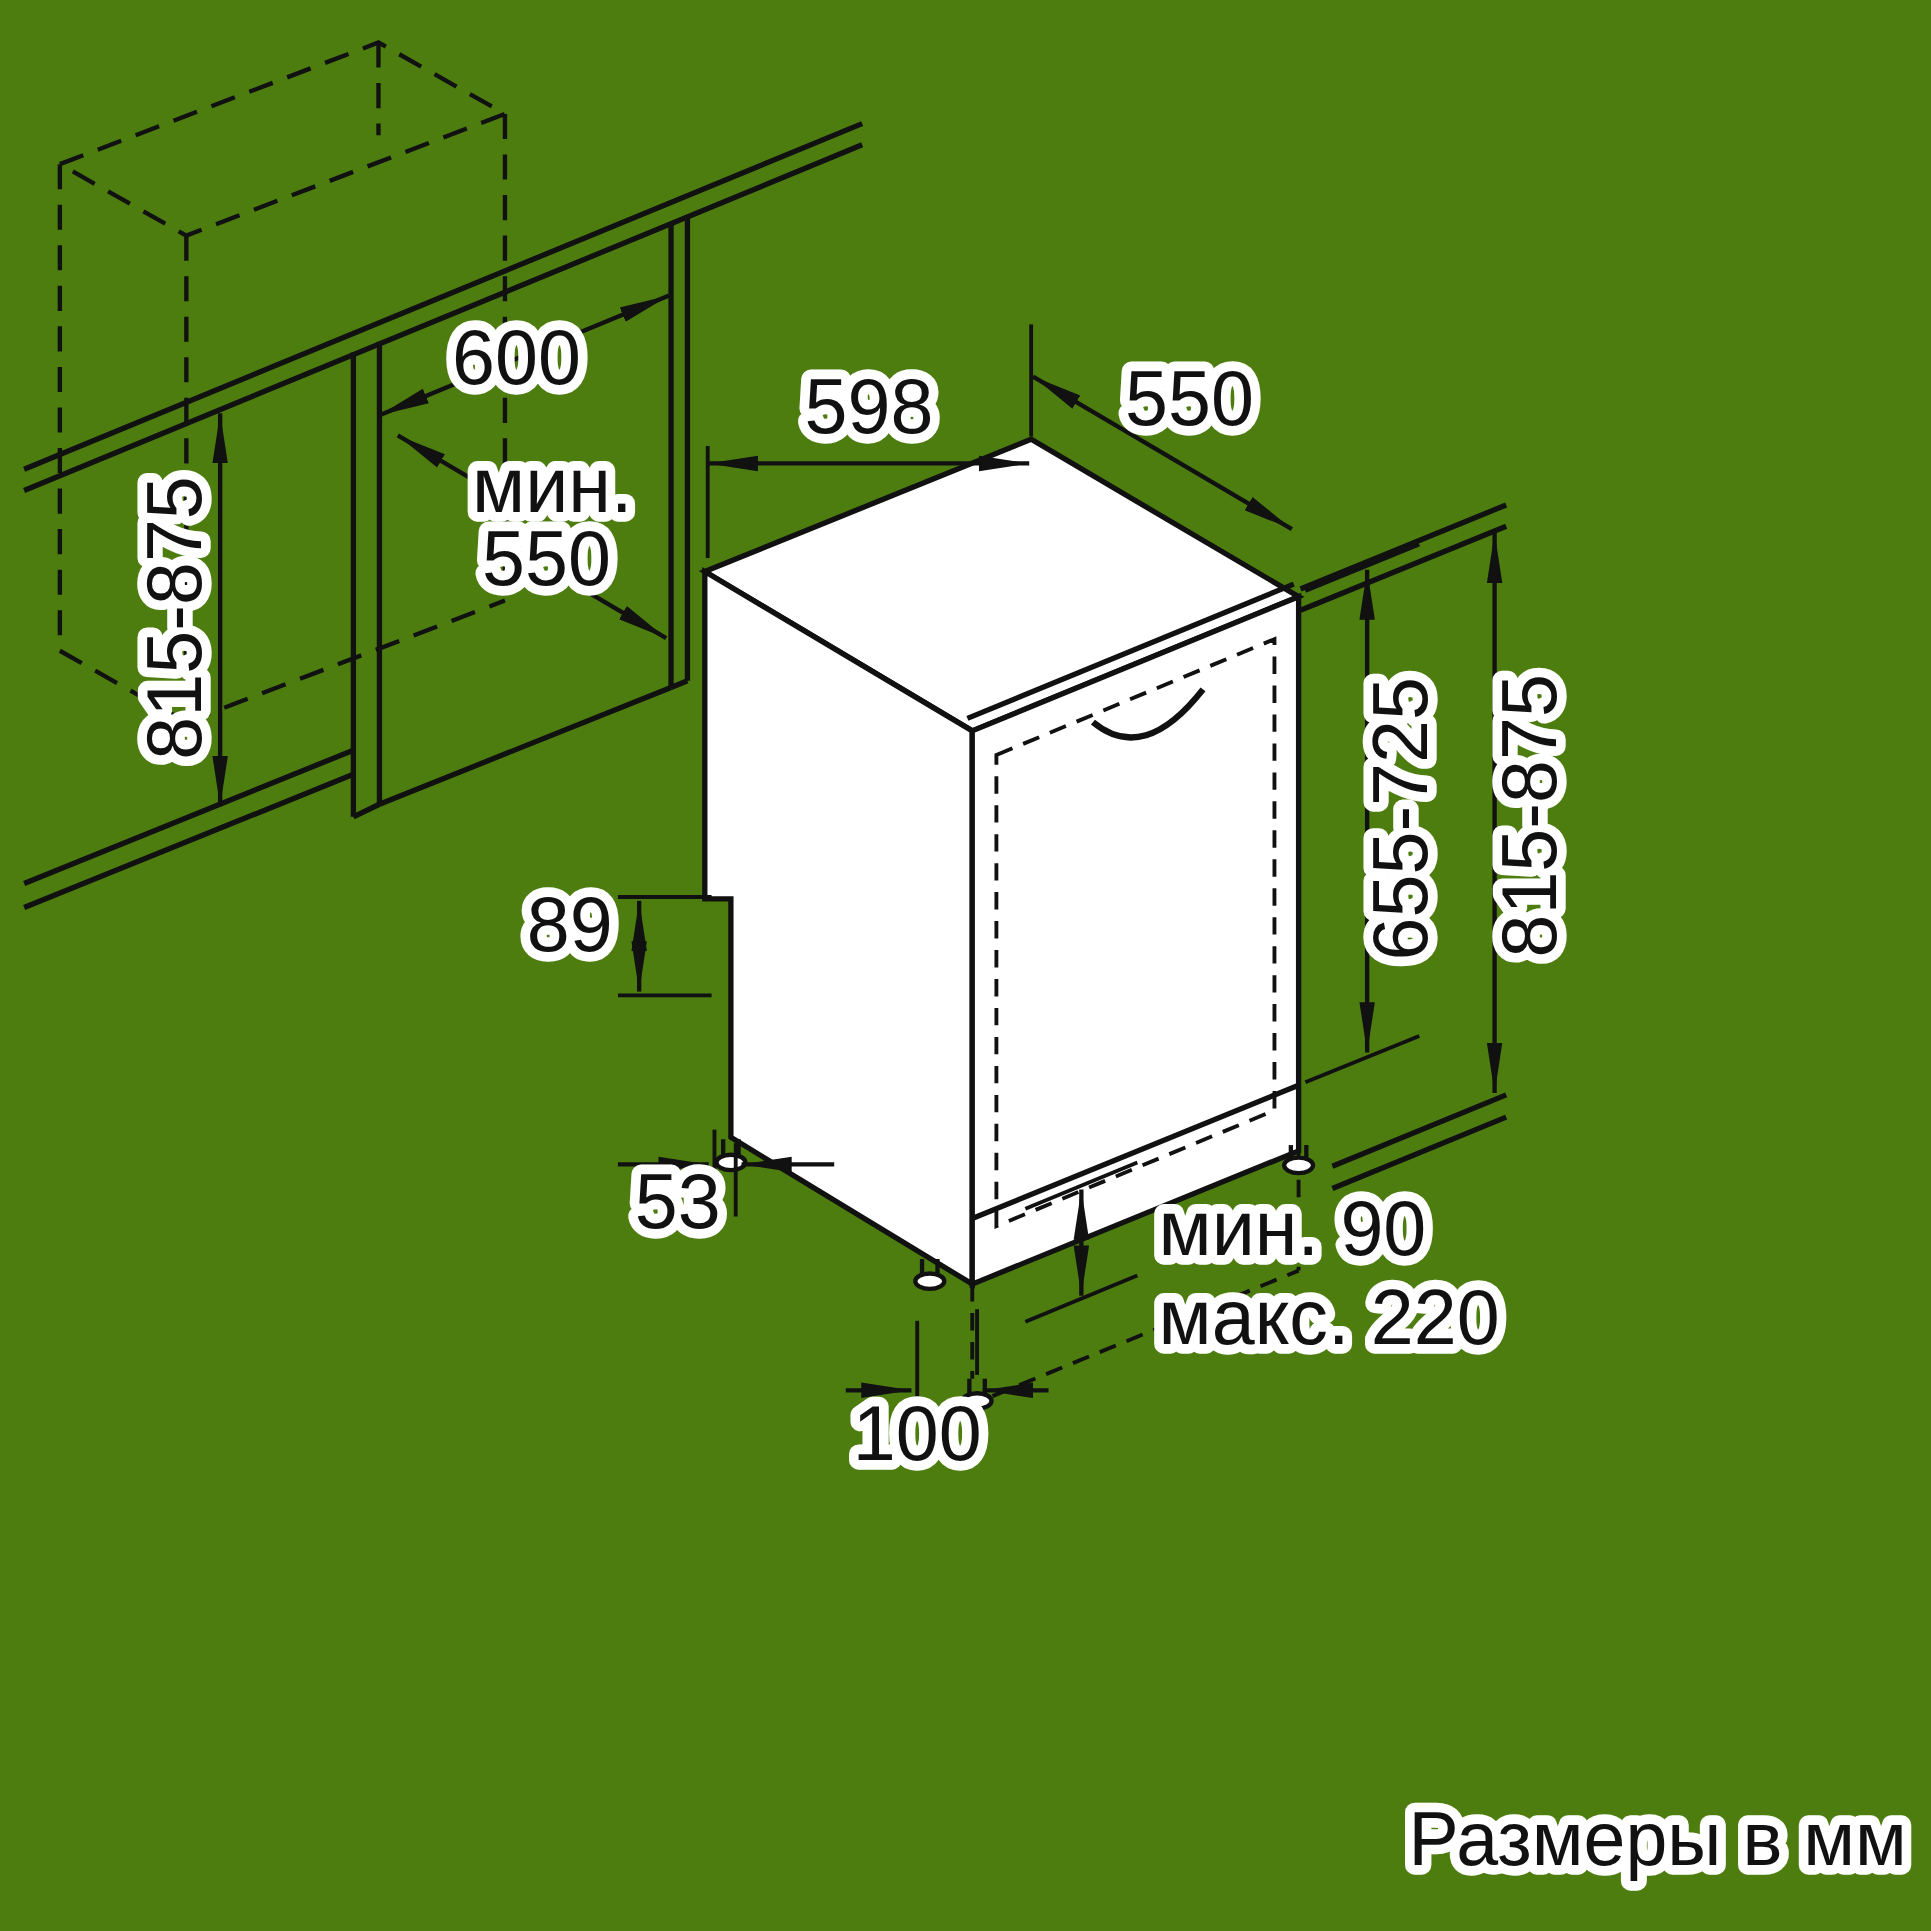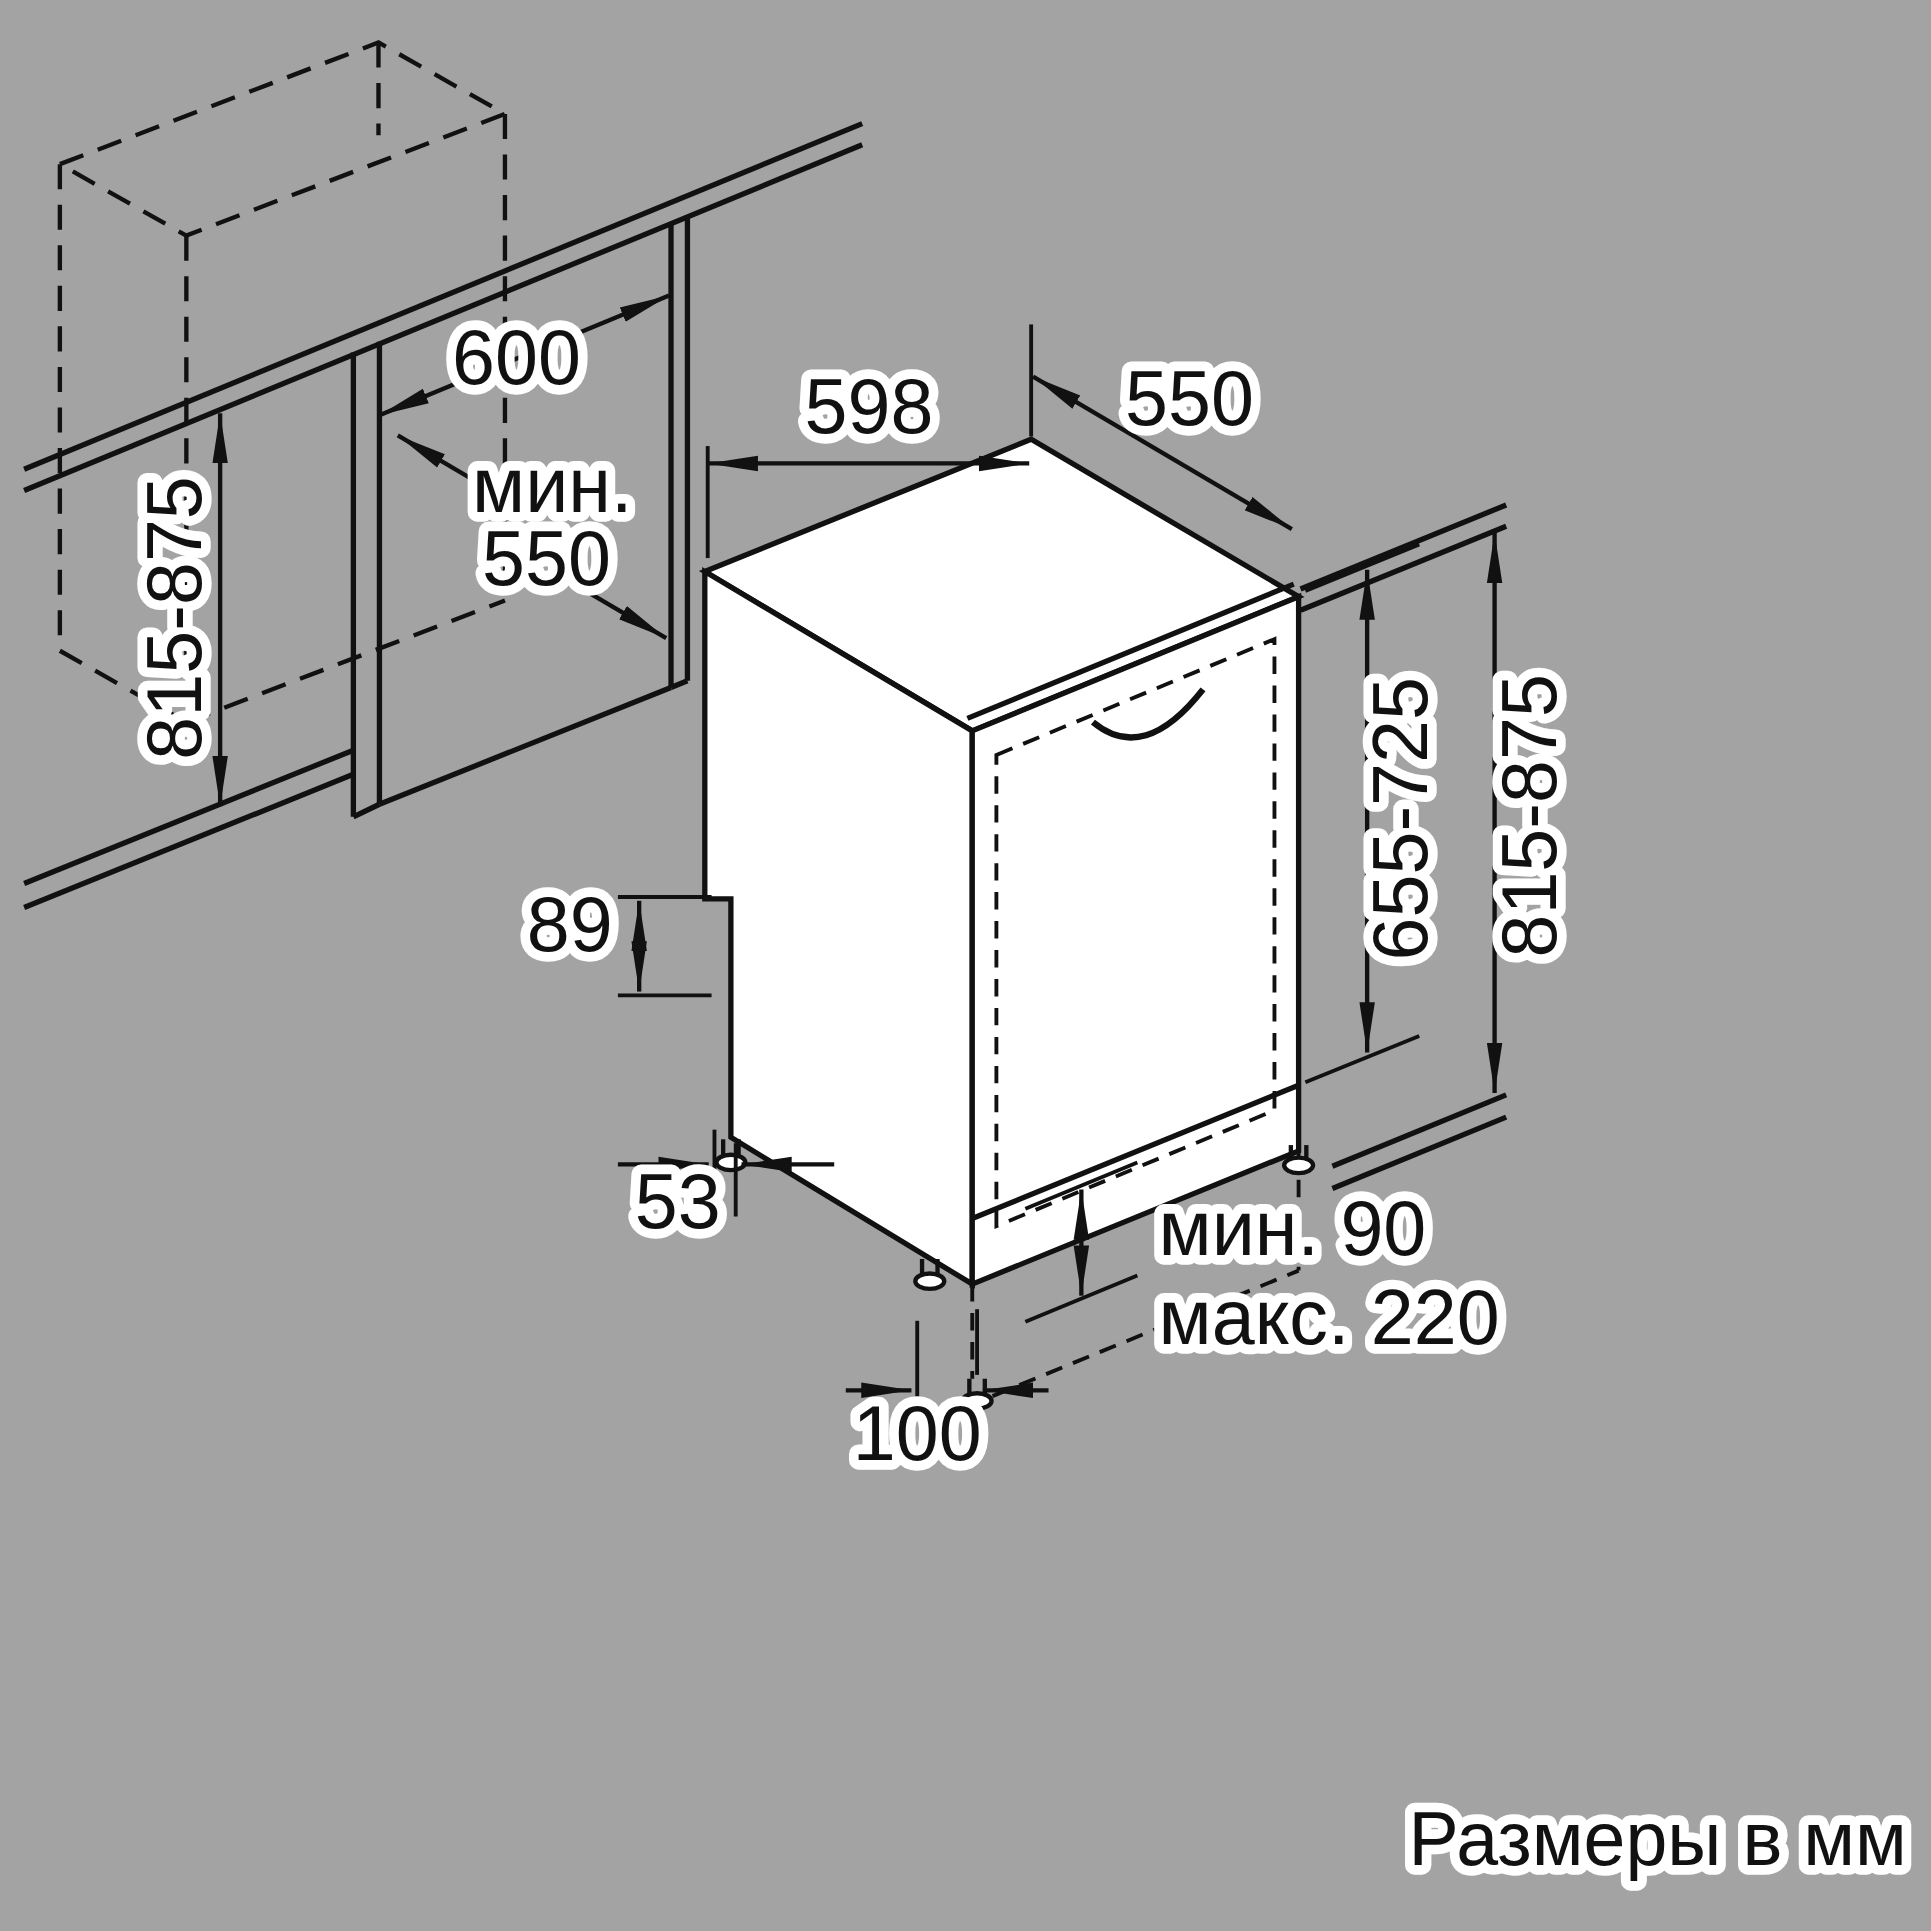--- a/index.html
+++ b/index.html
@@ -1,16 +1,16 @@
 <!DOCTYPE html>
 <html><head>
 <meta charset="utf-8">
 <style>
   html,body{margin:0;padding:0;background:#fff;}
-  .page{width:1931px;height:1931px;background:#a3a3a3;position:relative;overflow:hidden;}
+  .page{width:1931px;height:1931px;background:#4d7c0f;position:relative;overflow:hidden;}
   svg{display:block;}
   .ln{stroke:#111;stroke-width:5.5;fill:none;stroke-linecap:butt;}
   .thin{stroke:#111;stroke-width:4;fill:none;}
   .dash{stroke:#111;stroke-width:4.5;fill:none;stroke-dasharray:26 16;}
   .dash2{stroke:#111;stroke-width:4;fill:none;stroke-dasharray:18 12;}
   .face{stroke:#111;stroke-width:5.5;fill:#ffffff;}
   .dim{stroke:#111;stroke-width:4.5;fill:none;marker-start:url(#as);marker-end:url(#ae);}
   .dim1{stroke:#111;stroke-width:4.5;fill:none;marker-end:url(#ae);}
   .ext{stroke:#111;stroke-width:4;fill:none;}
   .foot{stroke:#111;stroke-width:4.5;fill:#fff;}

